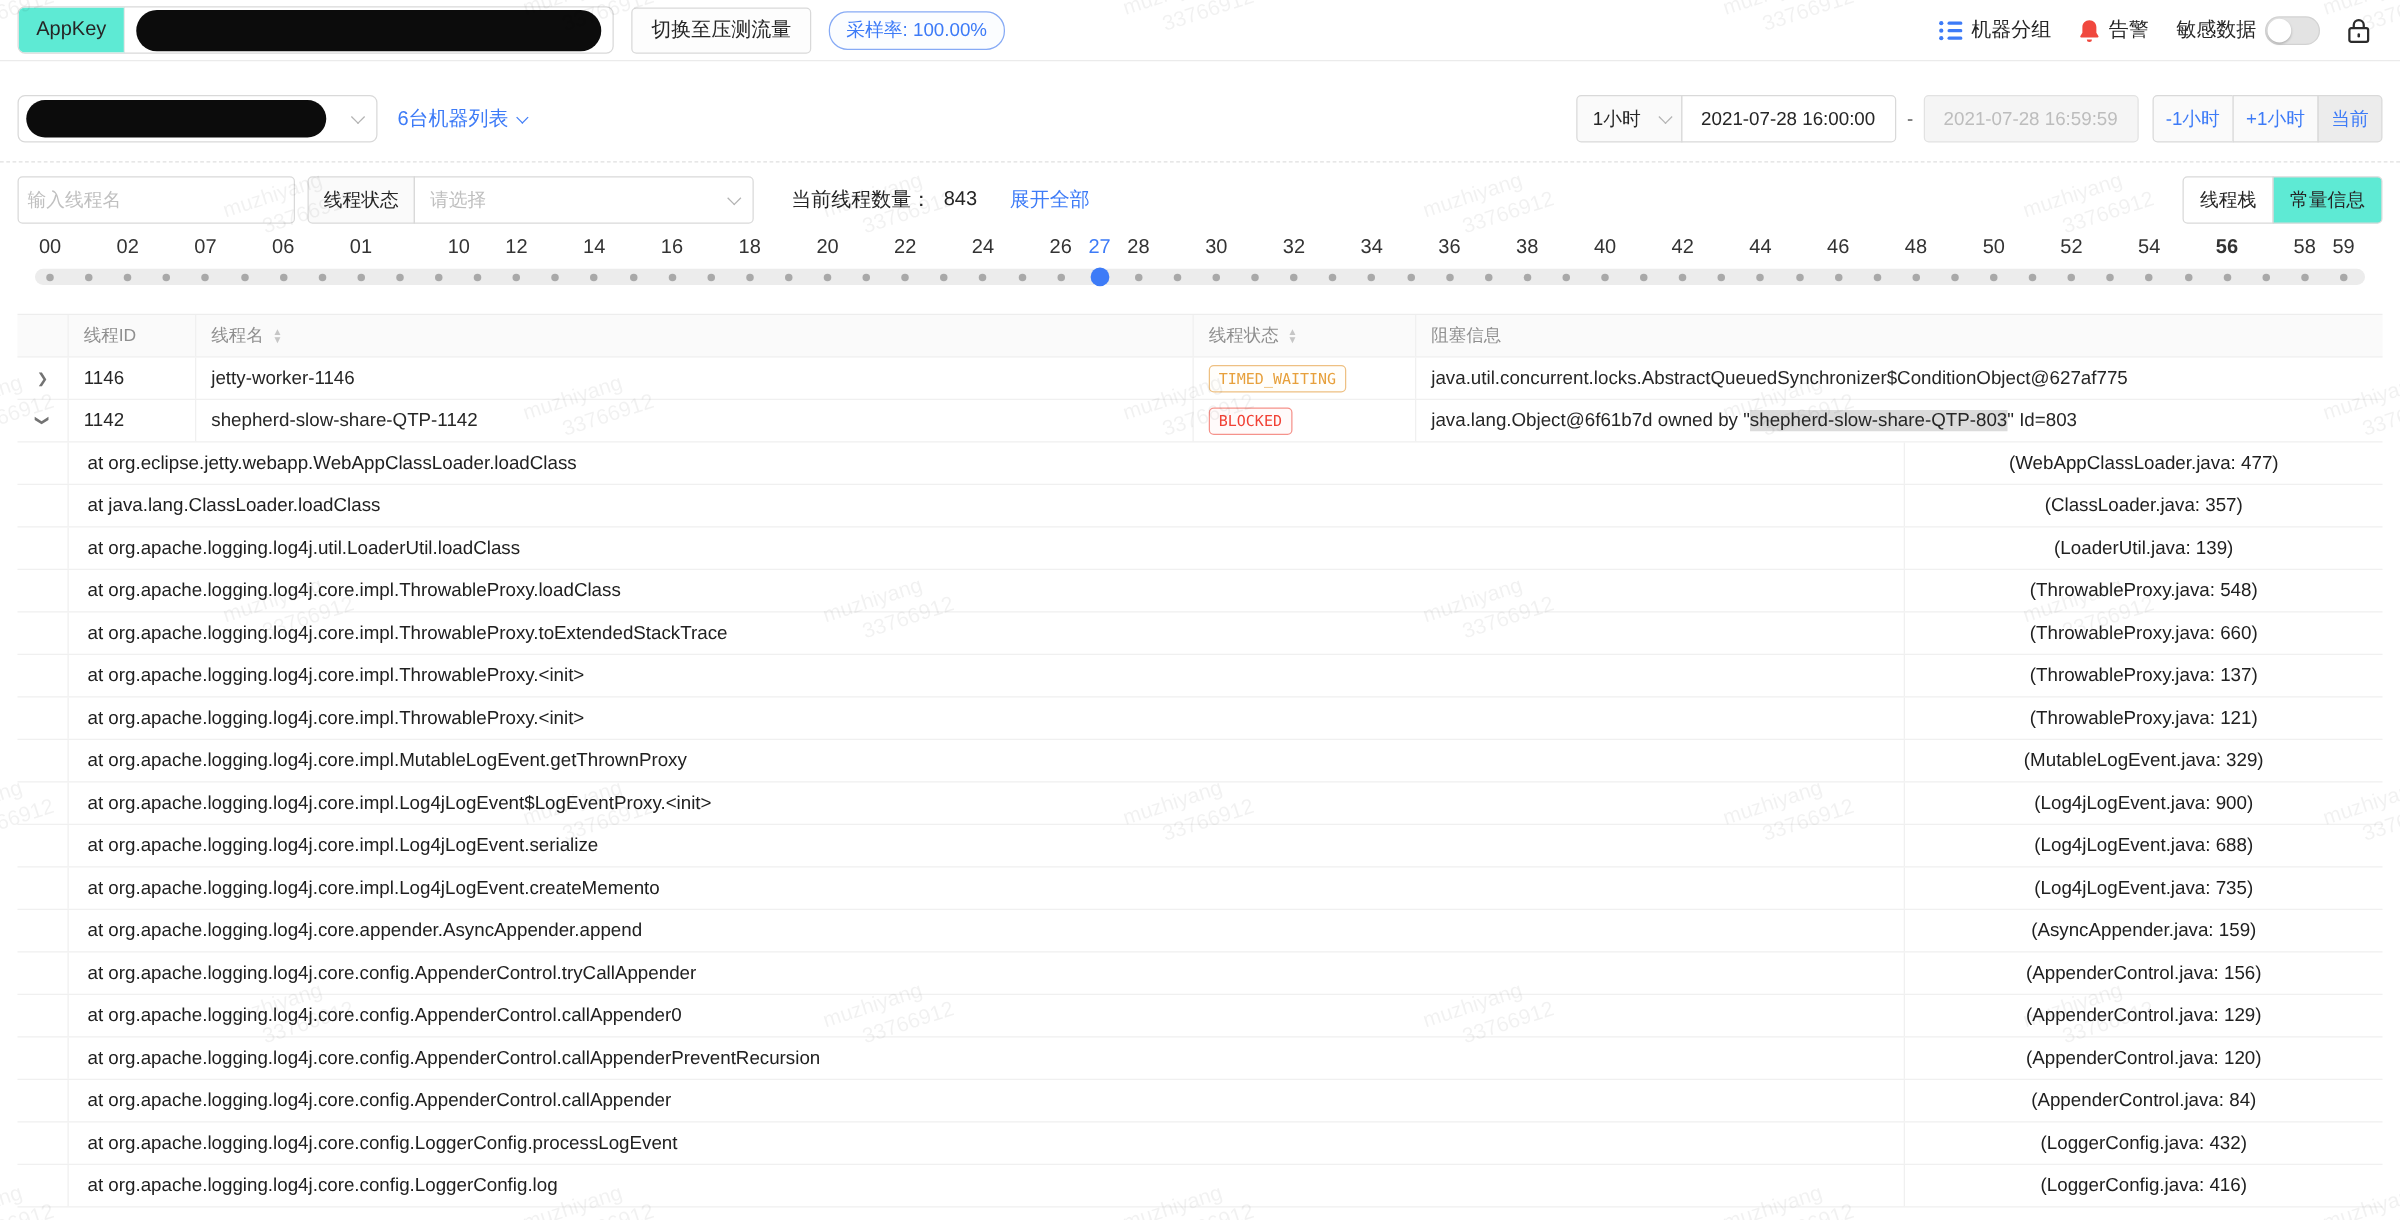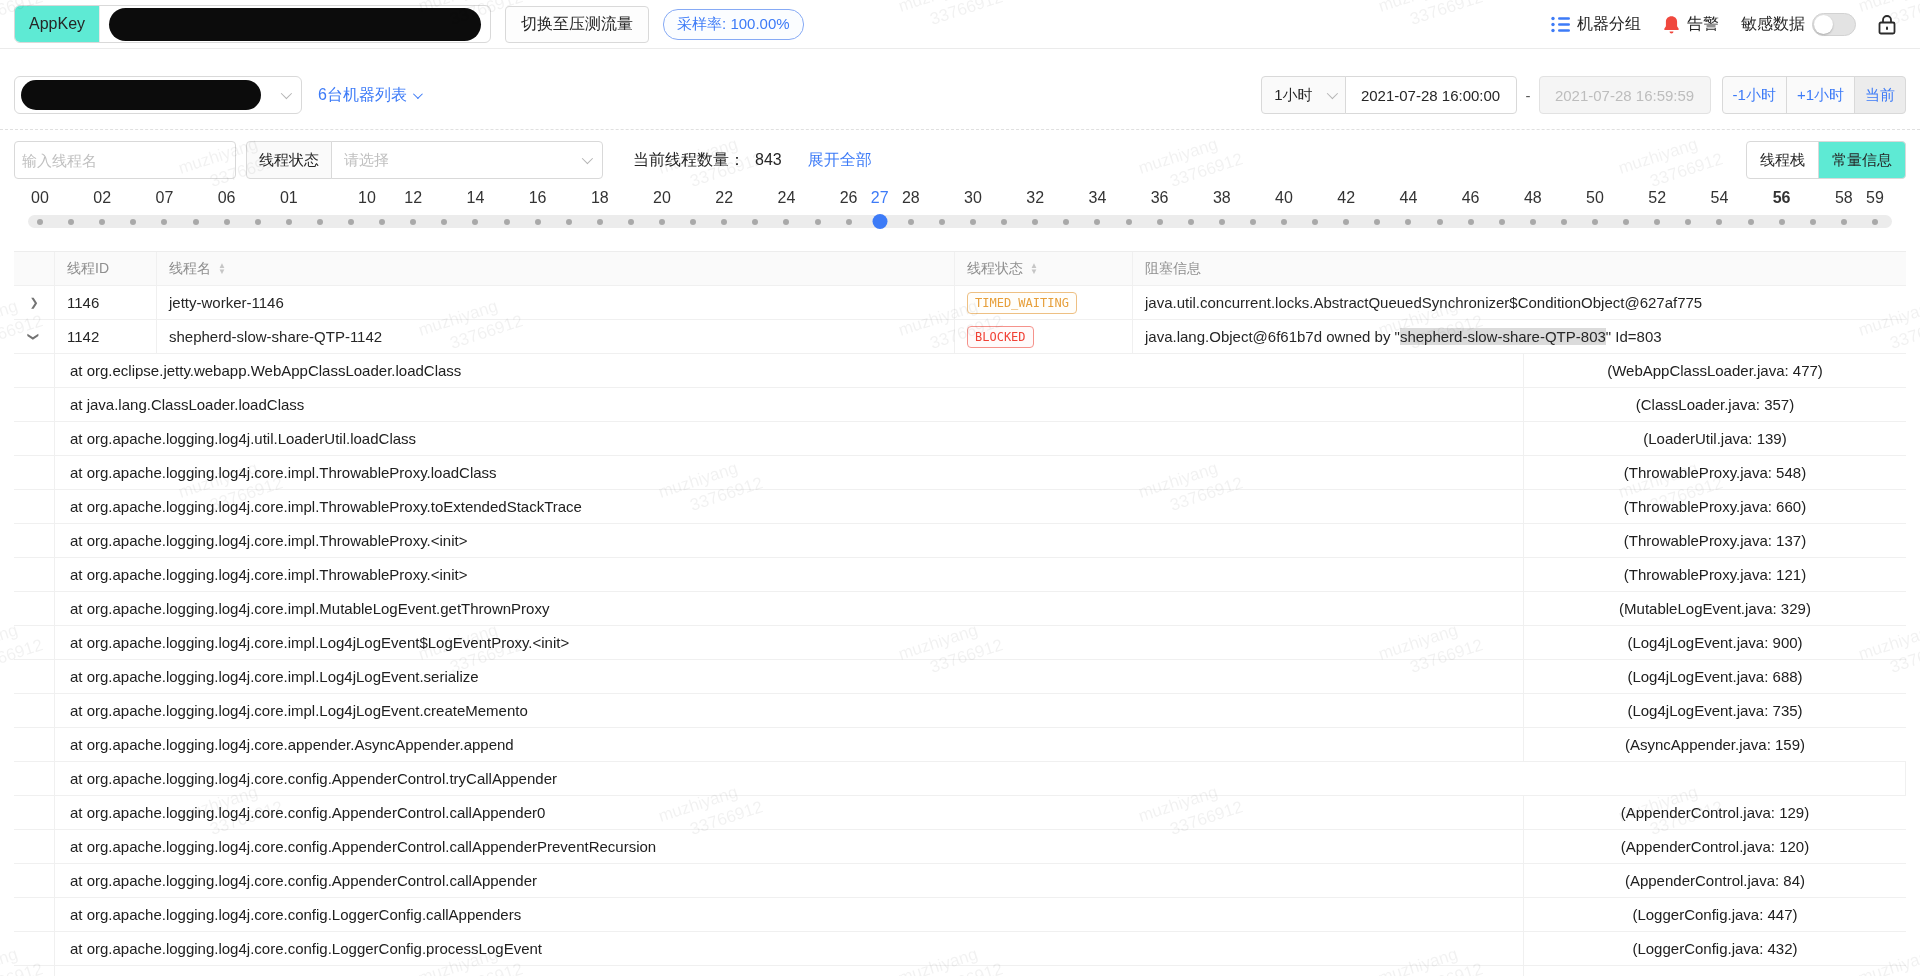--- a/index.html
+++ b/index.html
@@ -424,43 +424,39 @@
         <div class="stack-loc">(Log4jLogEvent.java: 735)</div>
       </div>
       <div class="stack-row">
         <div class="stack-exp"></div>
         <div class="stack-frame">at org.apache.logging.log4j.core.appender.AsyncAppender.append</div>
         <div class="stack-loc">(AsyncAppender.java: 159)</div>
       </div>
       <div class="stack-row">
         <div class="stack-exp"></div>
         <div class="stack-frame">at org.apache.logging.log4j.core.config.AppenderControl.tryCallAppender</div>
+        <div class="stack-loc">(AppenderControl.java: 156)</div>
       </div>
       <div class="stack-row">
         <div class="stack-exp"></div>
         <div class="stack-frame">at org.apache.logging.log4j.core.config.AppenderControl.callAppender0</div>
         <div class="stack-loc">(AppenderControl.java: 129)</div>
       </div>
       <div class="stack-row">
         <div class="stack-exp"></div>
         <div class="stack-frame">at org.apache.logging.log4j.core.config.AppenderControl.callAppenderPreventRecursion</div>
         <div class="stack-loc">(AppenderControl.java: 120)</div>
       </div>
       <div class="stack-row">
         <div class="stack-exp"></div>
         <div class="stack-frame">at org.apache.logging.log4j.core.config.AppenderControl.callAppender</div>
         <div class="stack-loc">(AppenderControl.java: 84)</div>
       </div>
       <div class="stack-row">
         <div class="stack-exp"></div>
-        <div class="stack-frame">at org.apache.logging.log4j.core.config.LoggerConfig.callAppenders</div>
-        <div class="stack-loc">(LoggerConfig.java: 447)</div>
-      </div>
-      <div class="stack-row">
-        <div class="stack-exp"></div>
         <div class="stack-frame">at org.apache.logging.log4j.core.config.LoggerConfig.processLogEvent</div>
         <div class="stack-loc">(LoggerConfig.java: 432)</div>
       </div>
       <div class="stack-row">
         <div class="stack-exp"></div>
         <div class="stack-frame">at org.apache.logging.log4j.core.config.LoggerConfig.log</div>
         <div class="stack-loc">(LoggerConfig.java: 416)</div>
       </div>
     </div>
 </div>

